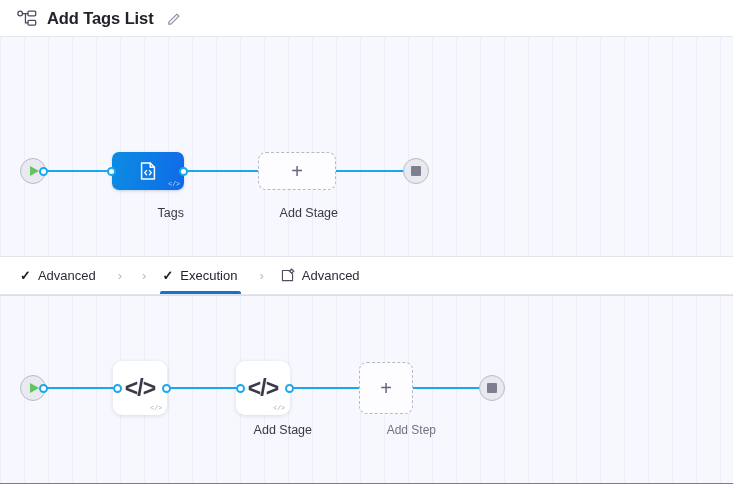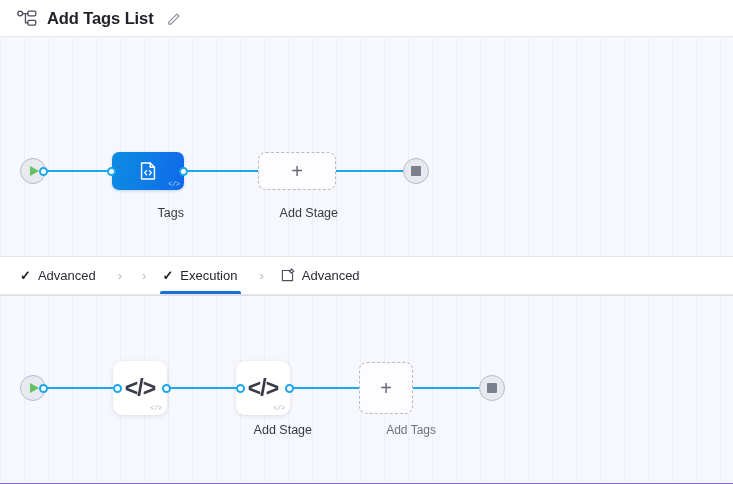--- a/index.html
+++ b/index.html
@@ -280,21 +280,21 @@
       <span class="code-glyph">&lt;/&gt;</span>
       <span class="corner-badge">&lt;/&gt;</span>
     </div>
     <div class="dot" style="left:236px; top:87.5px;"></div>
     <div class="dot" style="left:285px; top:87.5px;"></div>
     <div class="node-label" style="left:212px; top:127px; width:100px;">Add Stage</div>
 
     <div class="add-node add-step-node" style="left:359px; top:66px;">
       <span class="plus-glyph">+</span>
     </div>
-    <div class="node-label muted" style="left:336px; top:127px; width:100px;">Add Tags</div>
+    <div class="node-label muted" style="left:336px; top:127px; width:100px;">Add Step</div>
 
     <div class="dot" style="left:480px; top:87.5px;"></div>
     <div class="terminal" style="left:479px; top:79px;">
       <div class="stop-sq"></div>
     </div>
   </div>
 
 </div>
 
 </body></html>

